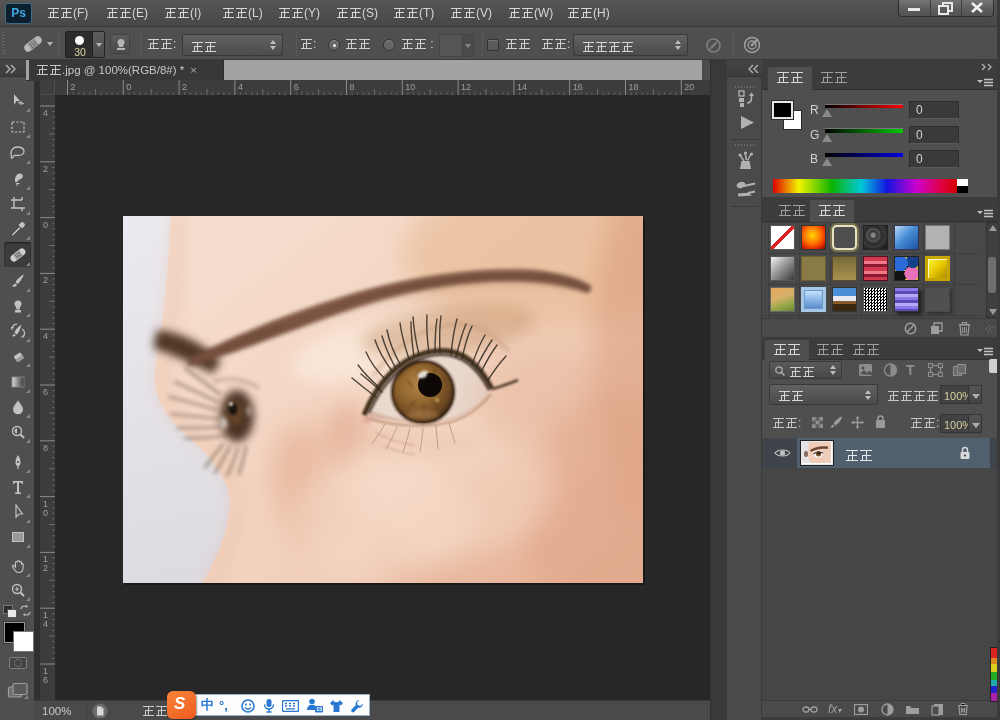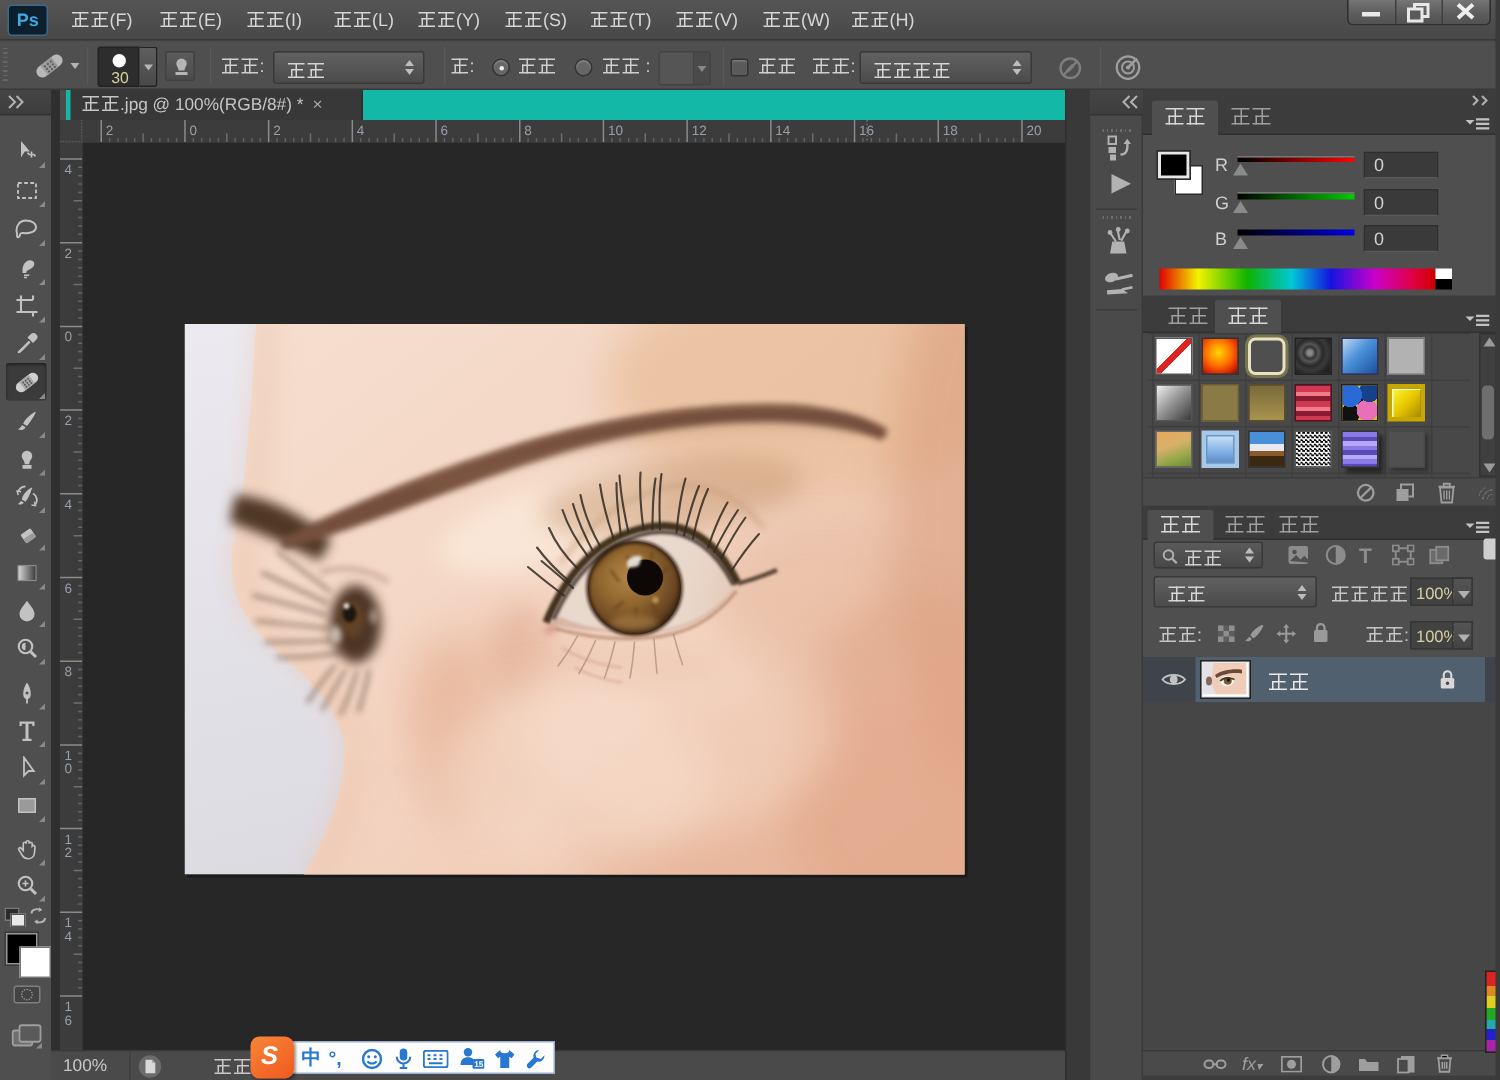--- a/index.html
+++ b/index.html
@@ -35,21 +35,21 @@
 .updown:after{content:"";position:absolute;left:0;bottom:1px;border-left:3.5px solid transparent;border-right:3.5px solid transparent;border-top:4px solid #bdbdbd}
 
 #toolbar{position:absolute;left:0;top:60px;width:34px;height:660px;background:#4f4f4f}
 #tgap{position:absolute;left:34px;top:60px;width:6px;height:660px;background:#2f2f2f}
 #toolbar-head{position:absolute;left:0;top:0;width:34px;height:17px;background:linear-gradient(#454545,#3d3d3d);border-bottom:1px solid #333}
 .tool{position:absolute;left:4px;width:27px;height:25px;display:flex;align-items:center;justify-content:center}
 .tool svg{display:block}
 .tool:after{content:"";position:absolute;right:1px;bottom:1px;border-left:4px solid transparent;border-bottom:4px solid #8a8a8a}
 .tool.sel{background:#3b3b3b;border-radius:2px;box-shadow:inset 0 1px 2px rgba(0,0,0,.5)}
 
-#tabbar{position:absolute;left:44px;top:60px;width:676px;height:21px;background:#14b8a6;border-bottom:1px solid #323232}
+#tabbar{position:absolute;left:26px;top:60px;width:676px;height:21px;background:#a3a3a3;border-bottom:1px solid #323232}
 #doctab{position:absolute;left:3px;top:0;width:195px;height:21px;background:#383838;border-right:1px solid #2d2d2d;color:#c6c6c6;font-size:11.5px;line-height:21px;padding-left:7px}
 #pasteboard{position:absolute;left:55px;top:95px;width:655px;height:605px;background:#272727}
 #hruler{position:absolute;left:55px;top:80px;width:655px;height:15px;background:#3c3c3c}
 #vruler{position:absolute;left:40px;top:95px;width:15px;height:605px;background:#3c3c3c}
 #rulcorner{position:absolute;left:40px;top:80px;width:15px;height:15px;background:#3e3e3e;border-right:1px dotted #5c5c5c;border-bottom:1px dotted #5c5c5c}
 #photo{position:absolute;left:123px;top:216px;width:520px;height:367px;box-shadow:2px 2px 0 rgba(0,0,0,.35)}
 #statusbar{position:absolute;left:34px;top:700px;width:676px;height:20px;background:#4a4a4a;border-top:1px solid #3a3a3a;color:#c9c9c9;font-size:11.5px}
 
 #rdivider{position:absolute;left:710px;top:60px;width:17px;height:660px;background:#393939;border-left:1px solid #2f2f2f}
 #iconstrip{position:absolute;left:727px;top:60px;width:35px;height:660px;background:#4a4a4a;border-right:1px solid #3a3a3a}

